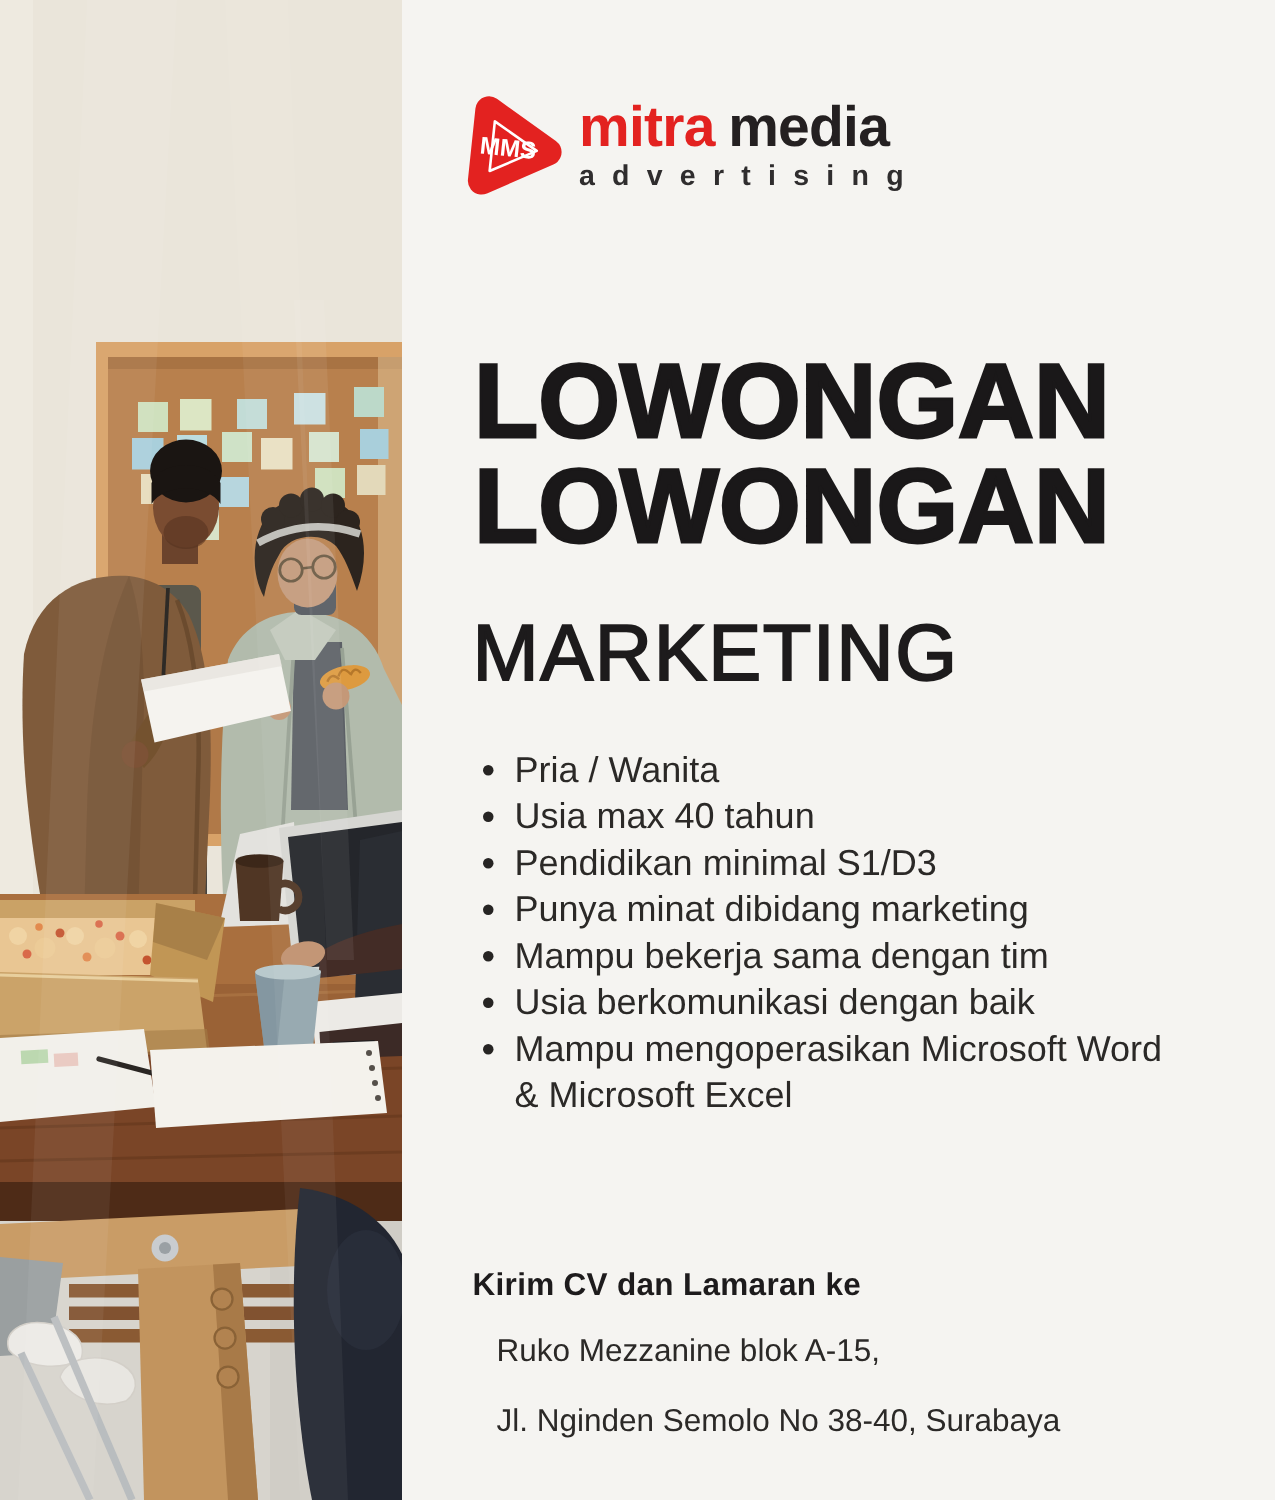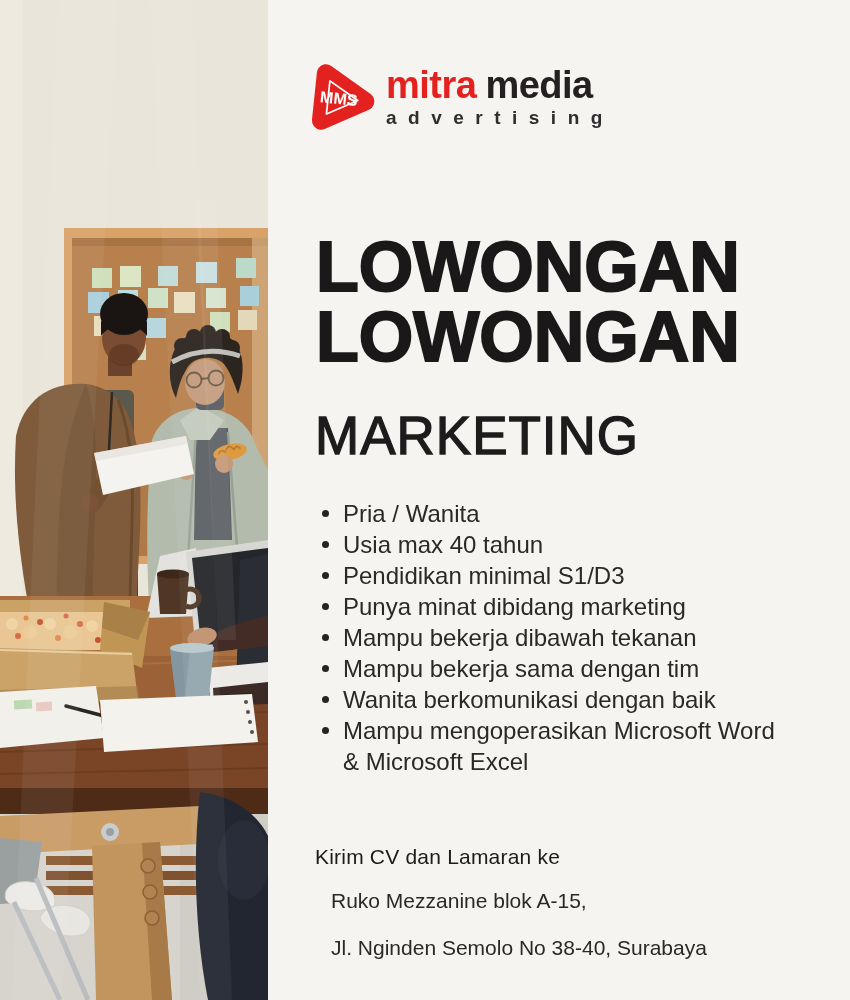--- a/index.html
+++ b/index.html
@@ -32,21 +32,21 @@
     letter-spacing:1px;-webkit-text-stroke:1.3px #1d1b1c;
   }
   .req-list{position:absolute;left:54px;top:498px;margin:0;padding:0;list-style:none;width:470px;}
   .req-item{display:flex;align-items:flex-start;margin:0;}
   .req-item .dot{
     flex:0 0 auto;width:7px;height:7px;border-radius:50%;background:#262423;
     margin:12px 14px 0 0;
   }
   .req-text{font-size:24px;line-height:31px;color:#2b2927;max-width:450px;letter-spacing:0px;}
   .contact{position:absolute;left:47px;top:845px;}
-  .contact-heading{font-size:21px;font-weight:normal;color:#1d1b1c;letter-spacing:.2px;margin:0 0 14px 0;}
+  .contact-heading{font-size:21px;font-weight:bold;color:#1d1b1c;letter-spacing:.2px;margin:0 0 14px 0;}
   .contact-address{font-size:21px;line-height:31px;color:#2b2927;margin:16px;}
 </style>
 </head>
 <body>
 
 <div class="poster">
 
   <div class="photo-pane">
     <svg width="268" height="1000" viewBox="0 0 268 1000">
 
@@ -281,29 +281,25 @@
         <li class="req-item">
           <span class="dot"></span>
           <span class="req-text">Pendidikan minimal S1/D3</span>
         </li>
         <li class="req-item">
           <span class="dot"></span>
           <span class="req-text">Punya minat dibidang marketing</span>
         </li>
         <li class="req-item">
           <span class="dot"></span>
-          <span class="req-text">Mampu bekerja dibawah tekanan</span>
-        </li>
-        <li class="req-item">
-          <span class="dot"></span>
           <span class="req-text">Mampu bekerja sama dengan tim</span>
         </li>
         <li class="req-item">
           <span class="dot"></span>
-          <span class="req-text">Wanita berkomunikasi dengan baik</span>
+          <span class="req-text">Usia berkomunikasi dengan baik</span>
         </li>
         <li class="req-item">
           <span class="dot"></span>
           <span class="req-text">Mampu mengoperasikan Microsoft Word &amp; Microsoft Excel</span>
         </li>
       </ul>
 
     <div class="contact">
       <p class="contact-heading">Kirim CV dan Lamaran ke</p>
       <p class="contact-address">Ruko Mezzanine blok A-15,</p>

